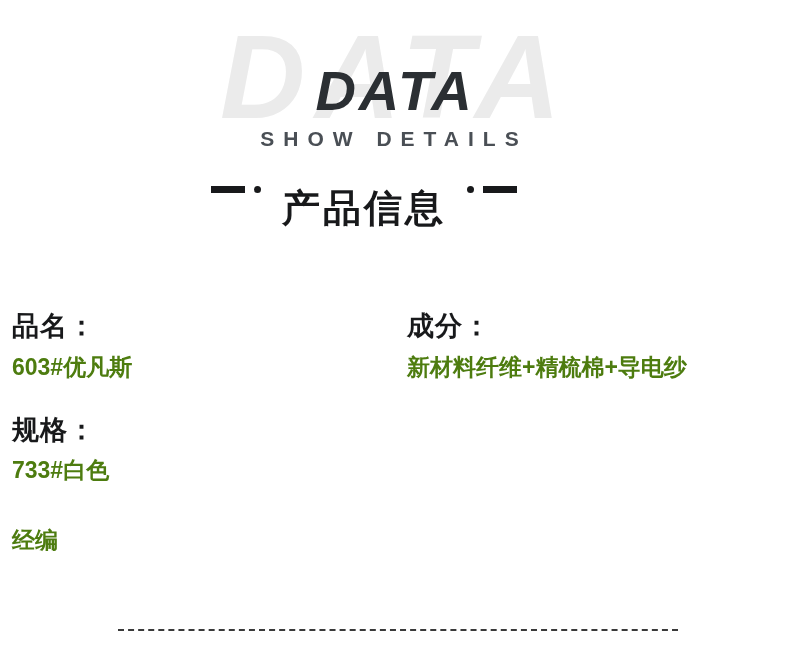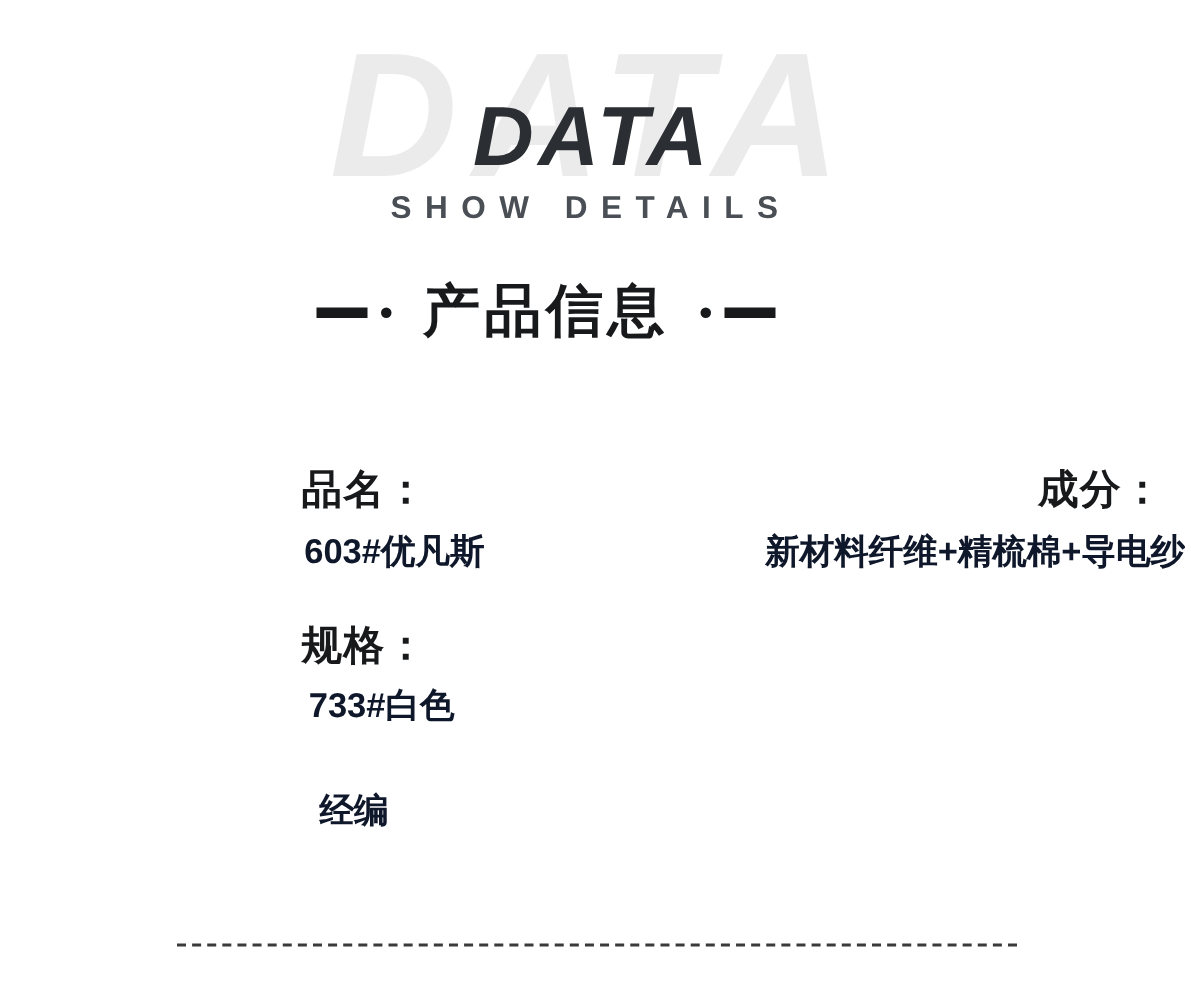--- a/index.html
+++ b/index.html
@@ -75,21 +75,21 @@
     white-space: nowrap;
   }
 
   
   .section-heading {
     position: absolute;
     top: 186px;
     left: 0;
     width: 728px;
     display: flex;
-    align-items: center;
+    align-items: flex-start;
     justify-content: center;
     gap: 9px;
   }
   .dash {
     display: block;
     width: 34px;
     height: 7px;
     background: #18191b;
   }
   .dot {
@@ -120,39 +120,40 @@
 
   .spec-row {
     display: flex;
     width: 790px;
     margin-bottom: 31px;
   }
 
   .spec-cell {
     width: 395px;
     box-sizing: border-box;
-    text-align: right;
+    text-align: left;
+    margin-left: 12px;
   }
 
   .spec-label {
     font-family: "Liberation Sans", sans-serif;
     font-size: 27px;
     font-weight: bold;
     color: #18191b;
     line-height: 1.25;
     letter-spacing: 1px;
     white-space: nowrap;
   }
 
   .spec-value {
     margin-top: 9px;
     font-family: "Liberation Sans", sans-serif;
     font-size: 23px;
     font-weight: bold;
-    color: #0f172a;
+    color: #4d7c0f;
     line-height: 1.3;
     white-space: nowrap;
   }
 
   
   .col-left .spec-value {
     padding-right: 40px;
   }
   .col-left .spec-label {
     padding-right: 30px;

